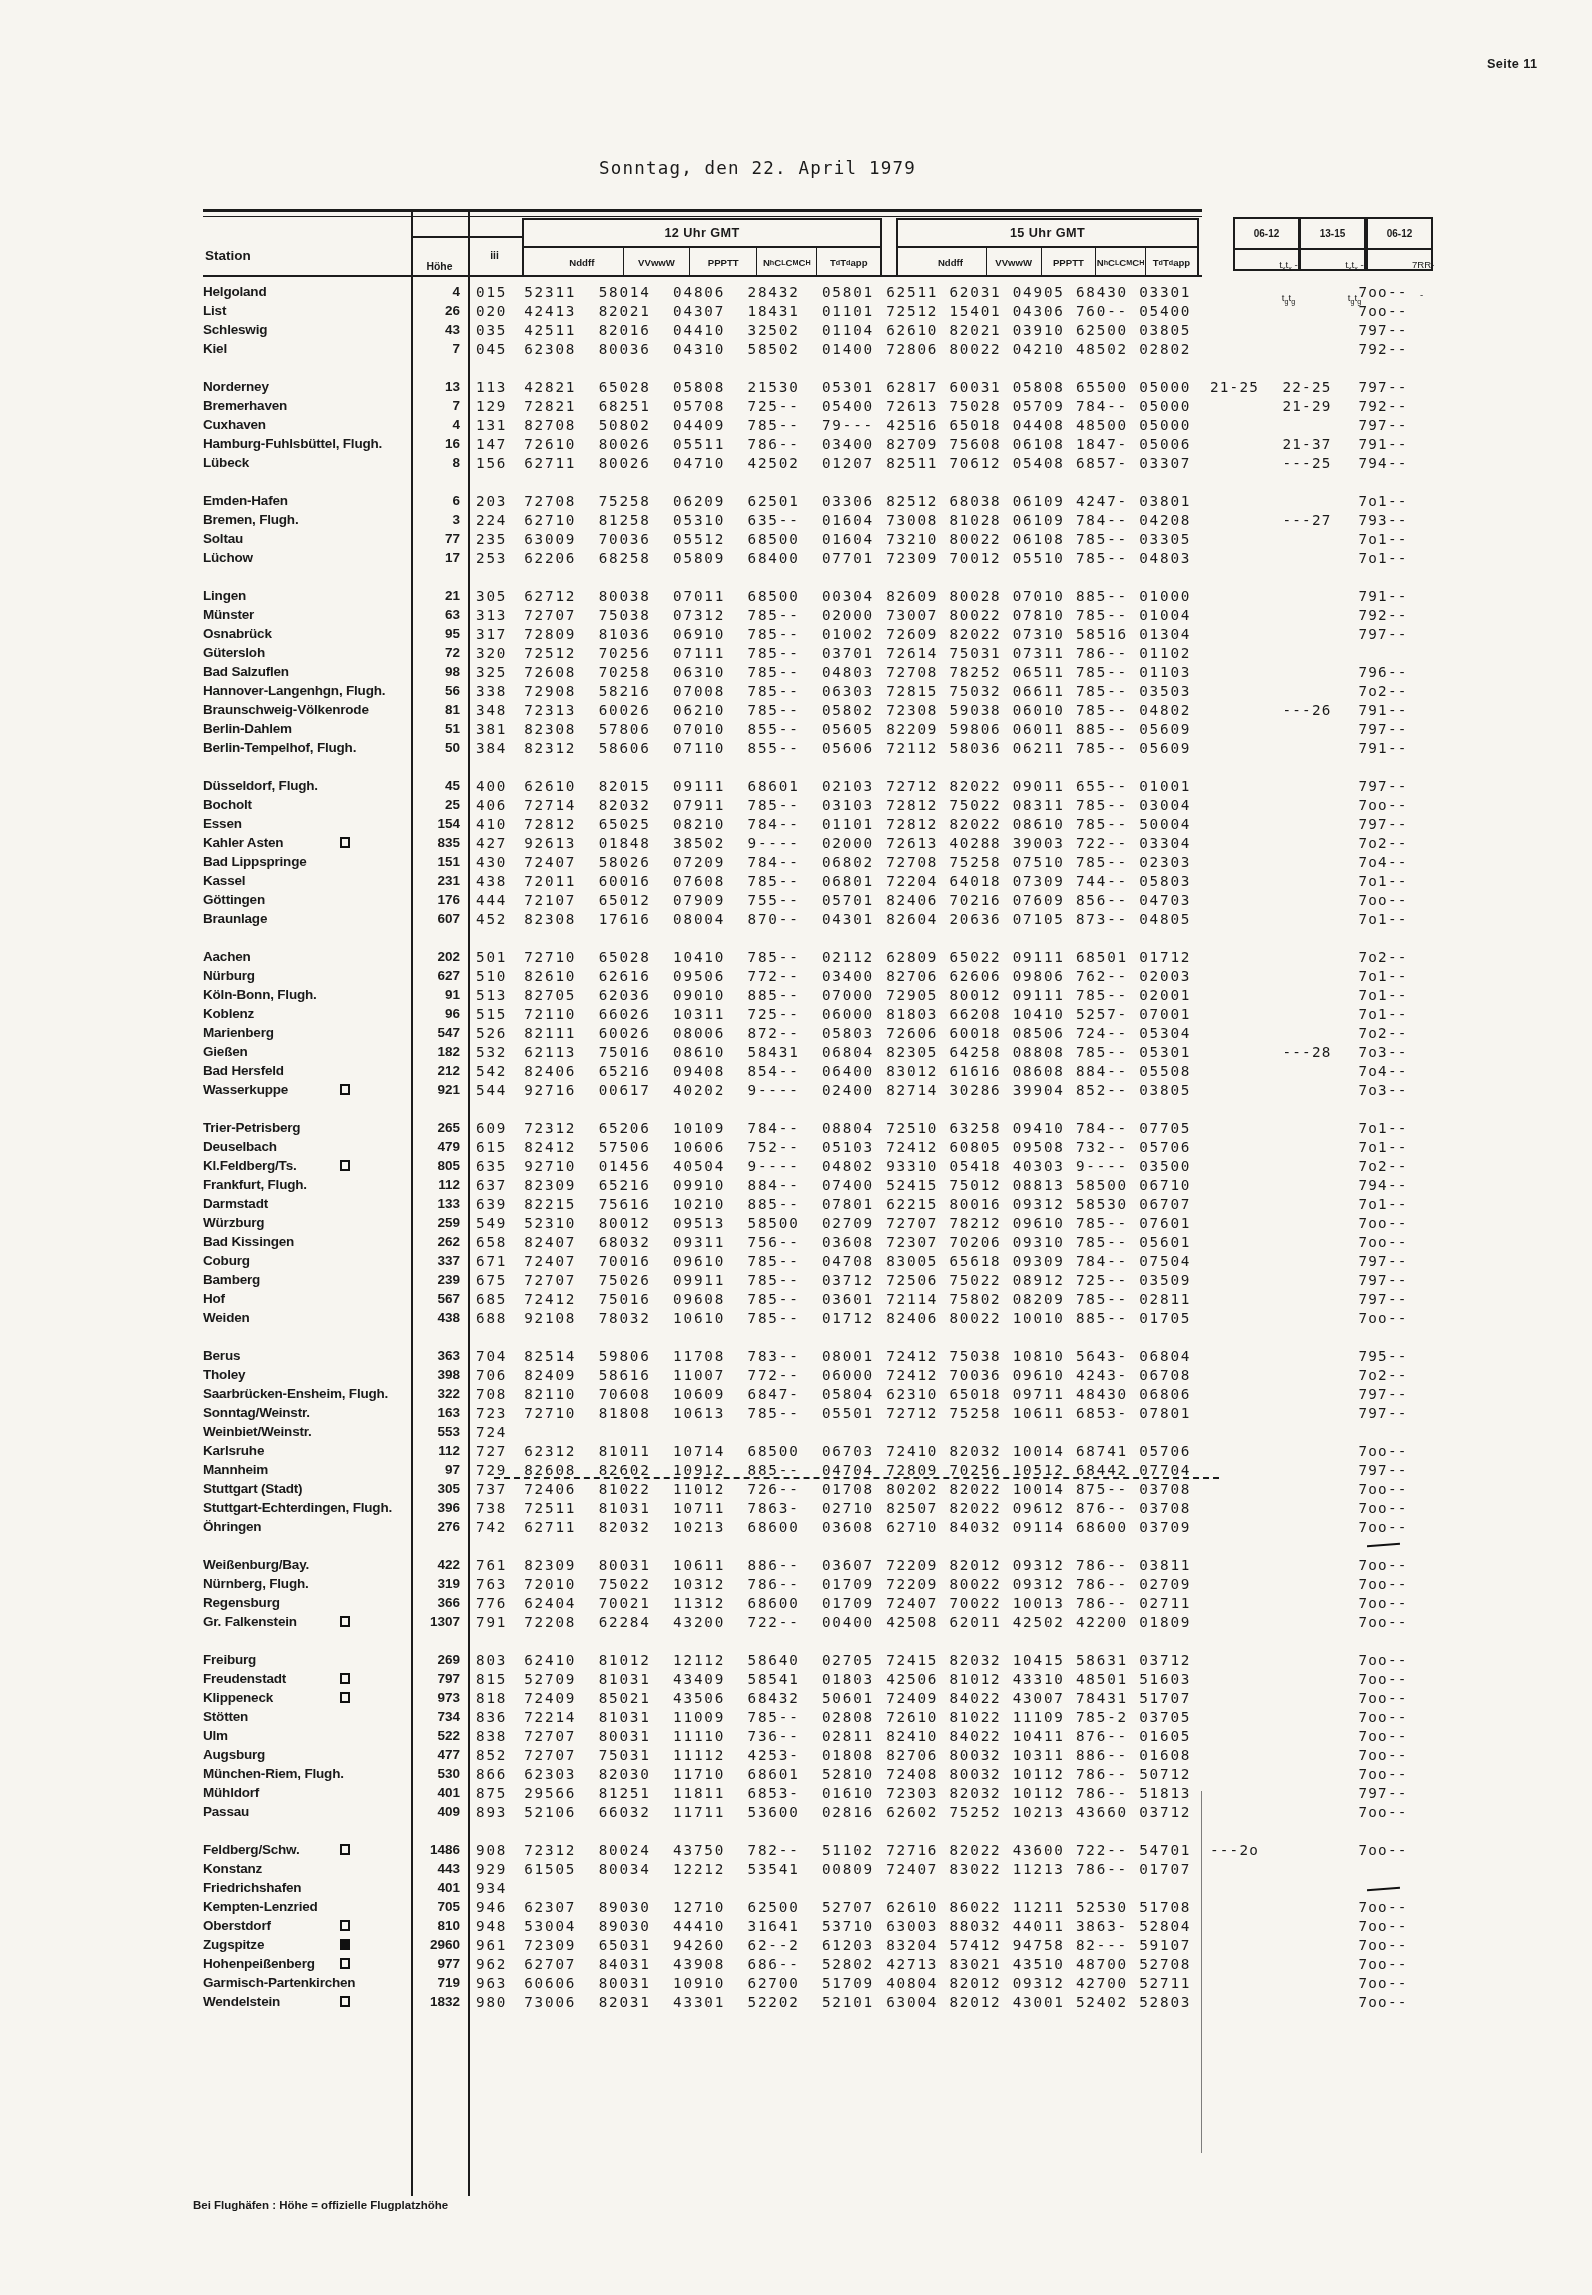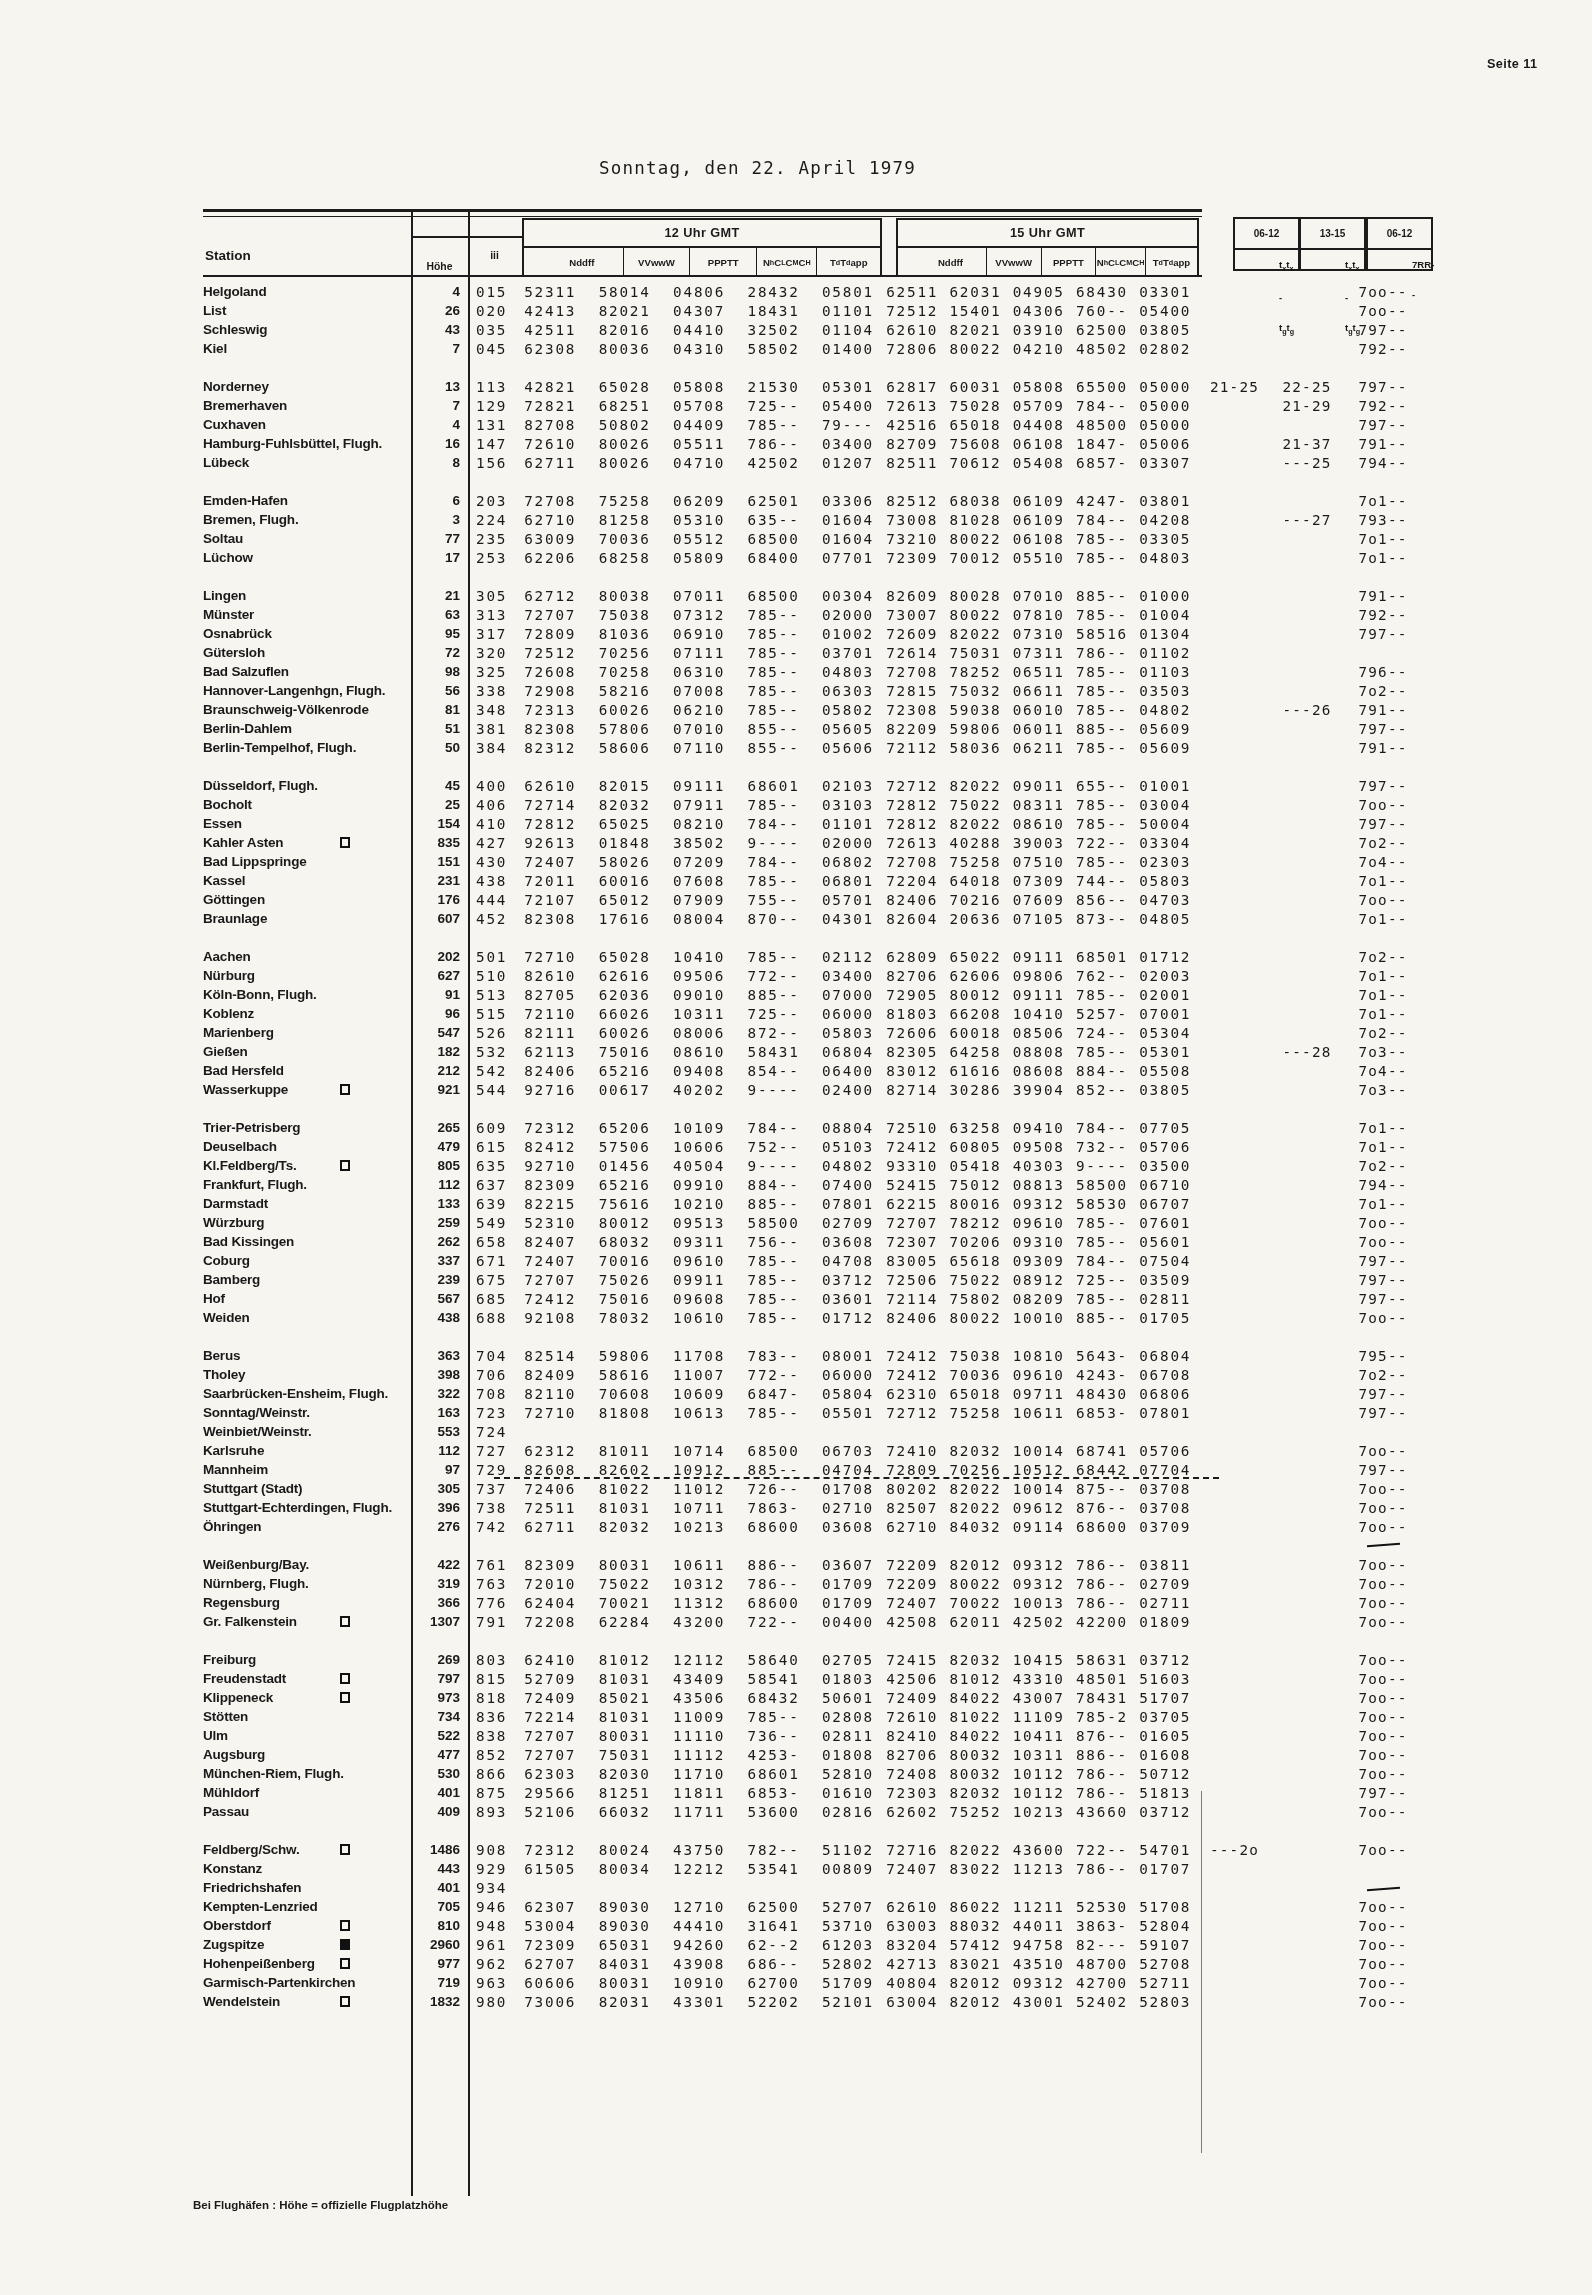--- a/index.html
+++ b/index.html
@@ -24,21 +24,21 @@
   .gmtbox{position:absolute;border:2px solid #1c1c1c;box-sizing:border-box;background:transparent;}
   .gmtbox .glabel{height:26px;line-height:26px;text-align:center;font-weight:bold;font-size:12.7px;border-bottom:2px solid #1c1c1c;letter-spacing:0.4px;}
   .gmtbox .gcells{display:flex;height:29px;}
   .gmtbox .gc{display:flex;align-items:center;justify-content:center;font-size:9.6px;font-weight:bold;border-left:1.6px solid #1c1c1c;box-sizing:border-box;}
   .gmtbox .gc:first-child{border-left:none;}
   .gc sub, .rbox sub{font-size:7.2px;}
   .gc:nth-child(1){width:19%;padding-left:48px;} .gc:nth-child(2){width:21%;margin-left:31px;} .gc:nth-child(3){width:21%;}
   .gc:nth-child(4){width:19%;} .gc:nth-child(5){width:20%;}
   .rbox{position:absolute;border:2px solid #1c1c1c;box-sizing:border-box;width:67px;height:54px;}
   .rbox .rt{height:29px;line-height:29px;text-align:center;font-size:10px;font-weight:bold;border-bottom:2px solid #1c1c1c;}
-  .rbox .rb{height:29.5px;line-height:29.5px;text-align:left;font-size:9.6px;font-weight:bold;padding-left:44px;}
+  .rbox .rb{height:29.5px;line-height:29.5px;text-align:center;font-size:9.6px;font-weight:normal;padding-left:44px;}
   
   #rows{position:absolute;left:203px;top:282px;width:1242px;}
   .row{position:relative;display:flex;height:19px;align-items:center;}
   .c-st{width:208px;position:relative;font-weight:bold;font-size:13.5px;letter-spacing:-0.2px;white-space:nowrap;}
   .sq{position:absolute;left:137px;top:2.4px;width:9.6px;height:11px;border:2px solid #111;box-sizing:border-box;display:inline-block;}
   .sq.filled{background:#111;}
   .c-h{width:57px;text-align:right;padding-right:8px;box-sizing:border-box;font-weight:bold;font-size:13.5px;}
   .mono{font-family:"DejaVu Sans Mono",monospace;font-size:14.3px;}
   .c-iii{width:53px;padding-left:8px;box-sizing:border-box;letter-spacing:1.8px;}
   .c-d12{width:362px;padding-left:3.2px;box-sizing:border-box;letter-spacing:1.8px;word-spacing:12px;white-space:pre;}

